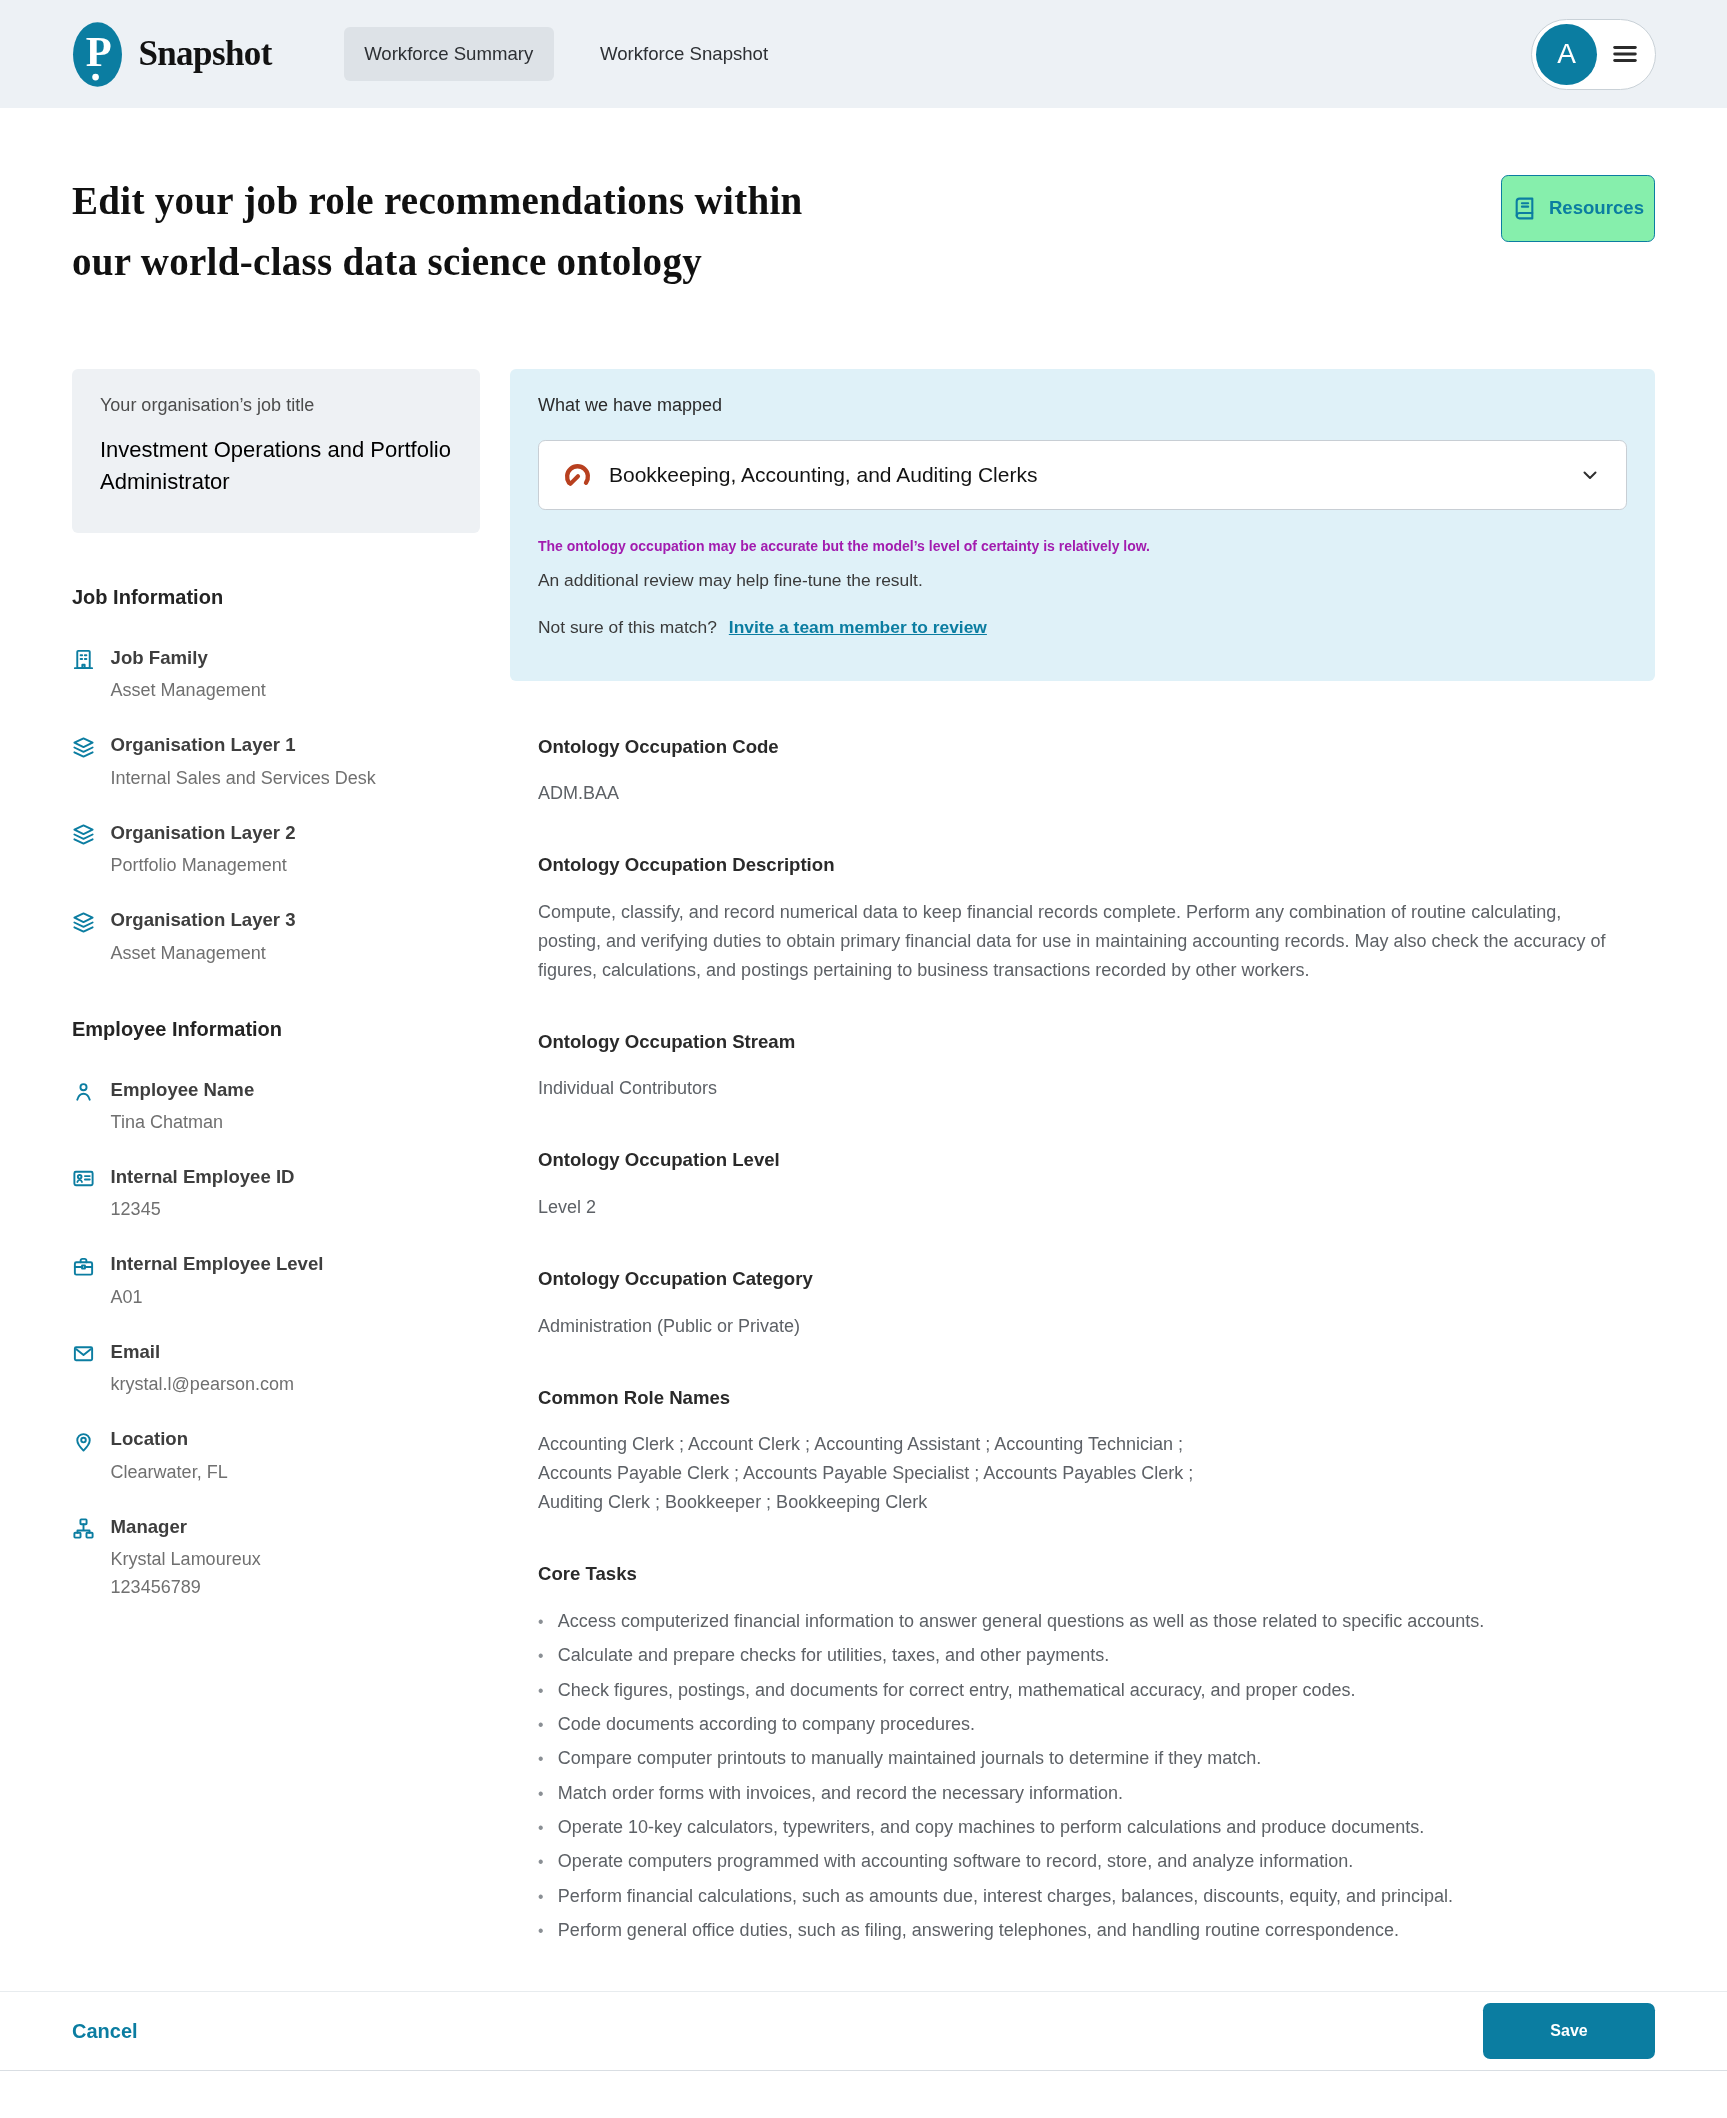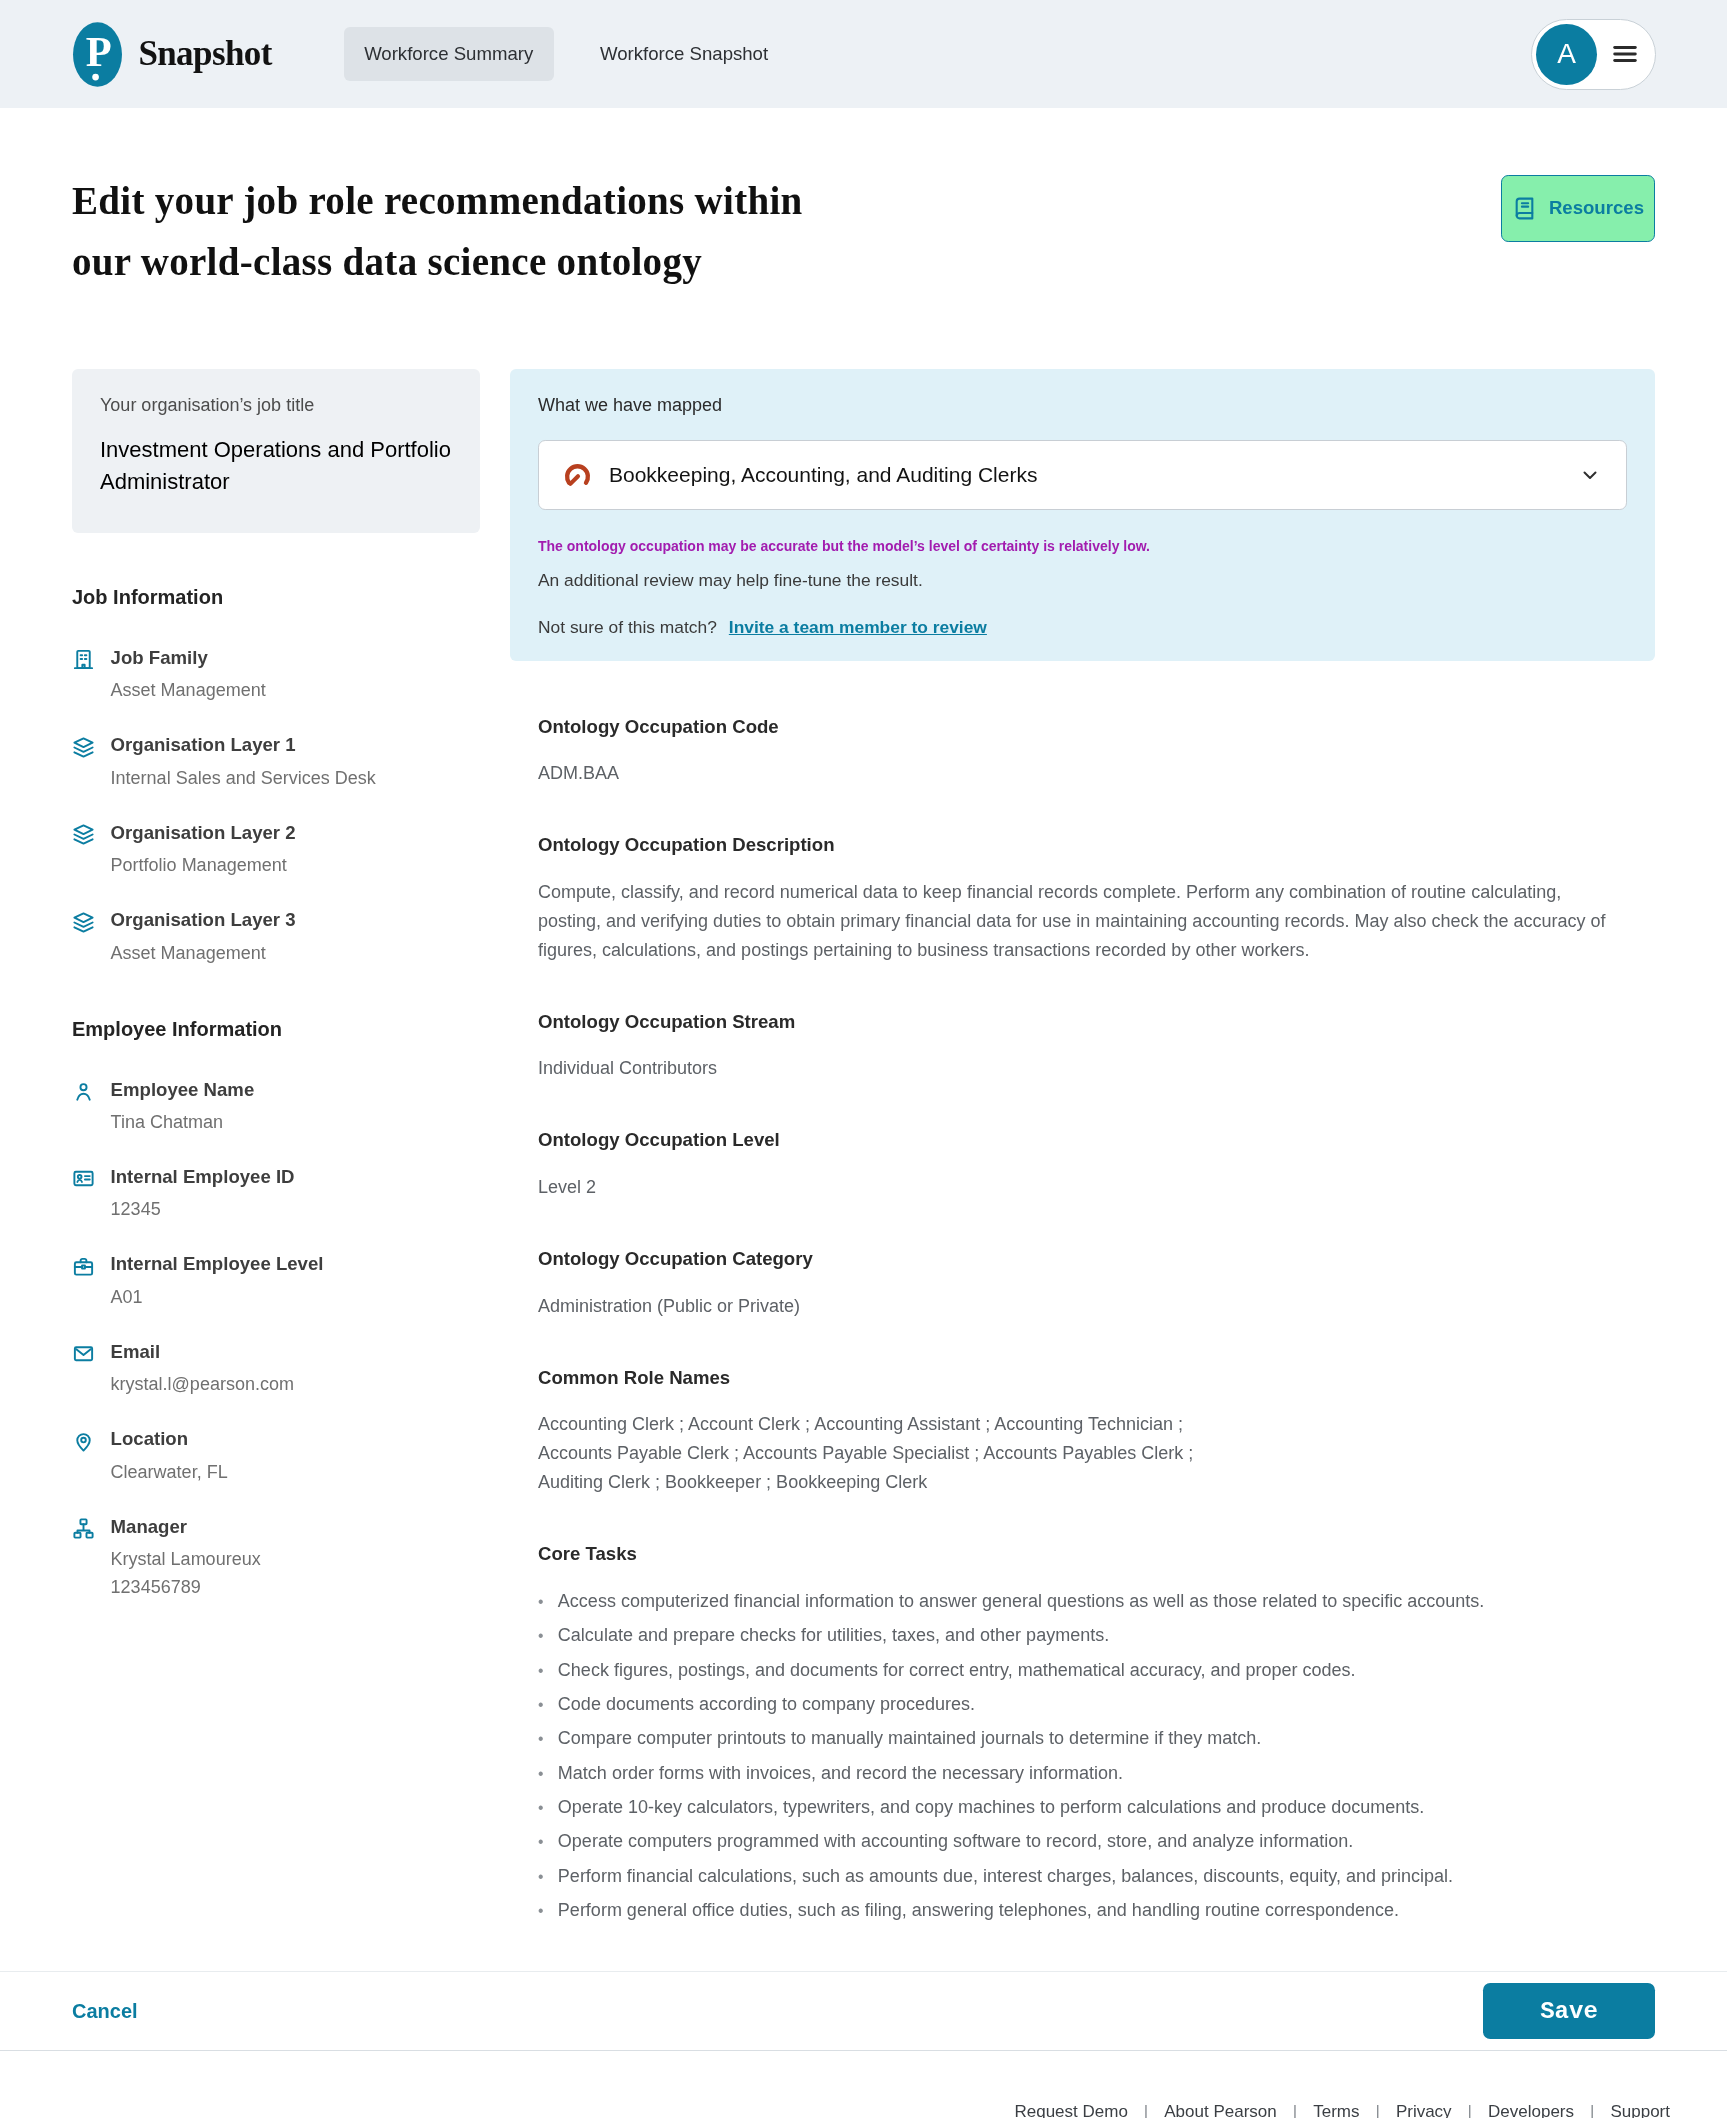--- a/index.html
+++ b/index.html
@@ -48,21 +48,21 @@
   .org-box{background:var(--box_bg); border-radius:6px; padding:26px 28px 35px;}
   .org-box-label{font-size:18px; color:#4c4c4c;}
   .org-box-title{margin-top:18px; font-size:22px; line-height:32px; font-weight:500; color:#000000;}
   .side-heading{margin-top:53px; font-size:20px; font-weight:700; color:#242424;}
   .side-items{margin-top:37px;}
   .side-item{display:flex; gap:15.6px; margin-bottom:31px;}
   .side-item .ic{flex:0 0 23px; color:var(--accent); margin-top:2.4px;}
   .side-item-label{font-size:18.6px; font-weight:600; color:var(--label_gray); line-height:24px;}
   .side-item-value{font-size:18px; color:#707070; margin-top:8.4px; line-height:24px;}
   .main{flex:1; min-width:0;}
-  .mapped-panel{background:var(--panel_blue); border-radius:6px; padding:26px 28px 23px;}
+  .mapped-panel{background:var(--panel_blue); border-radius:6px; padding:26px 28px 43px;}
   .mapped-label{font-size:18px; color:#2b2b2b; font-weight:500;}
   .occupation-select{
     margin-top:24px; height:70px; background:#fff; border:1.2px solid #c8ced4; border-radius:7.2px;
     display:flex; align-items:center; padding:0 24px; cursor:pointer;
   }
   .occupation-text{font-size:21px; font-weight:500; color:#131313; margin-left:17px;}
   .occupation-select .chev{margin-left:auto; color:#2f2f2f;}
   .note-bold{margin-top:28px; font-size:14px; font-weight:700; color:#a21caf;}
   .note-reg{margin-top:15.6px; font-size:17.4px; color:#3a3a3a;}
   .note-row{margin-top:26px; display:flex; align-items:baseline; gap:12px;}
@@ -78,22 +78,22 @@
   .task-bullet{color:#8a8f94; font-size:15.6px; line-height:29px;}
   .task-text{font-size:18px; color:var(--text_gray); line-height:29px;}
   
   .action-bar{
     margin-top:auto; height:79px; flex:0 0 79px; border-top:1.2px solid #e8ecef;
     display:flex; align-items:center; padding:0 72px; background:#fff;
   }
   .cancel-link{color:var(--accent); font-size:20px; font-weight:600; cursor:pointer;}
   .save-btn{
     margin-left:auto; width:172px; height:56px; background:var(--accent); color:#fff;
-    font-size:24px; font-weight:600; border:none; border-radius:7.2px; cursor:pointer;
-    display:flex; align-items:center; justify-content:center; font-family:Liberation Mono, monospace;
+    font-size:16px; font-weight:600; border:none; border-radius:7.2px; cursor:pointer;
+    display:flex; align-items:center; justify-content:center; font-family:Liberation Sans, sans-serif;
   }
   .site-footer{
     height:123px; flex:0 0 123px; border-top:1.2px solid var(--divider); background:#fff;
     display:flex; align-items:center; justify-content:flex-end; padding-right:57px;
   }
   .foot-link{font-size:17px; color:#3b3f44; cursor:pointer; white-space:nowrap;}
   .foot-link.underlined{text-decoration:underline;}
   .foot-sep{font-size:17px; color:#8a8f94; margin:0 16px;}
 </style>
 </head>

